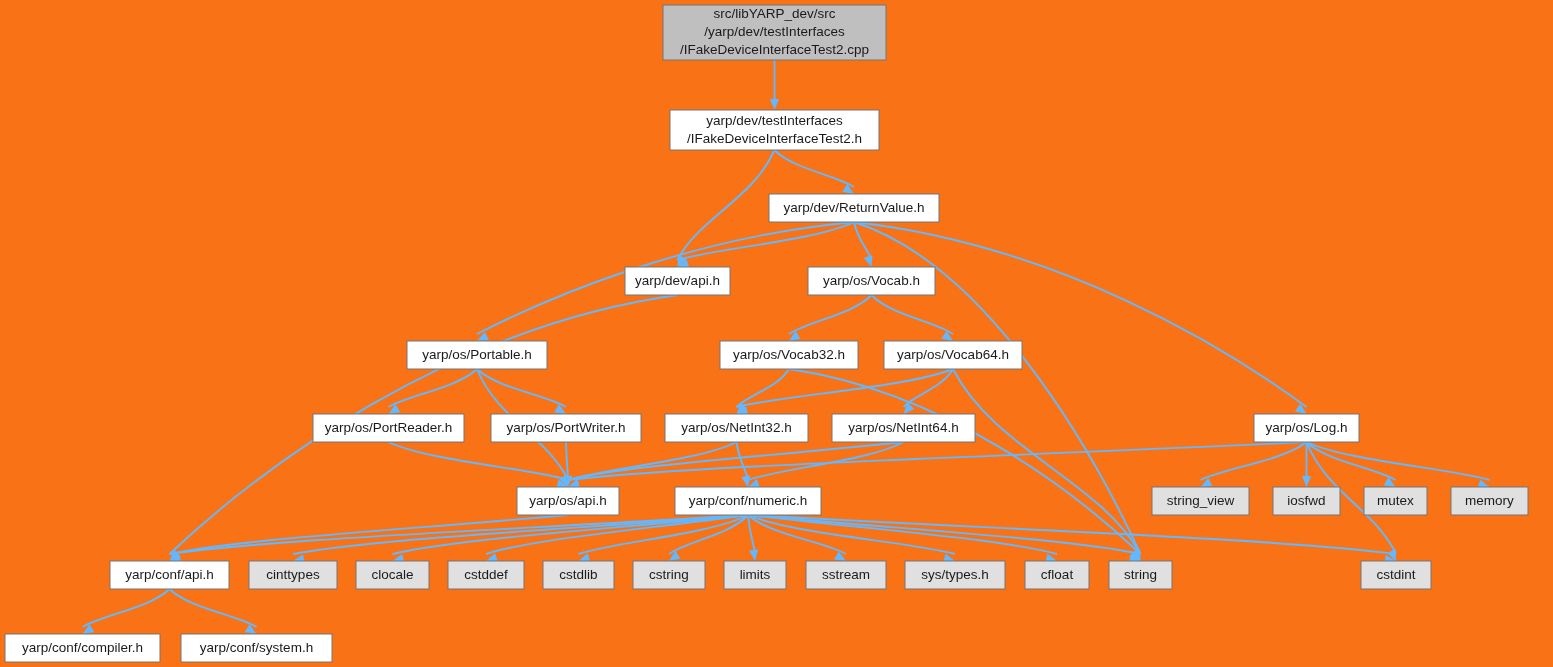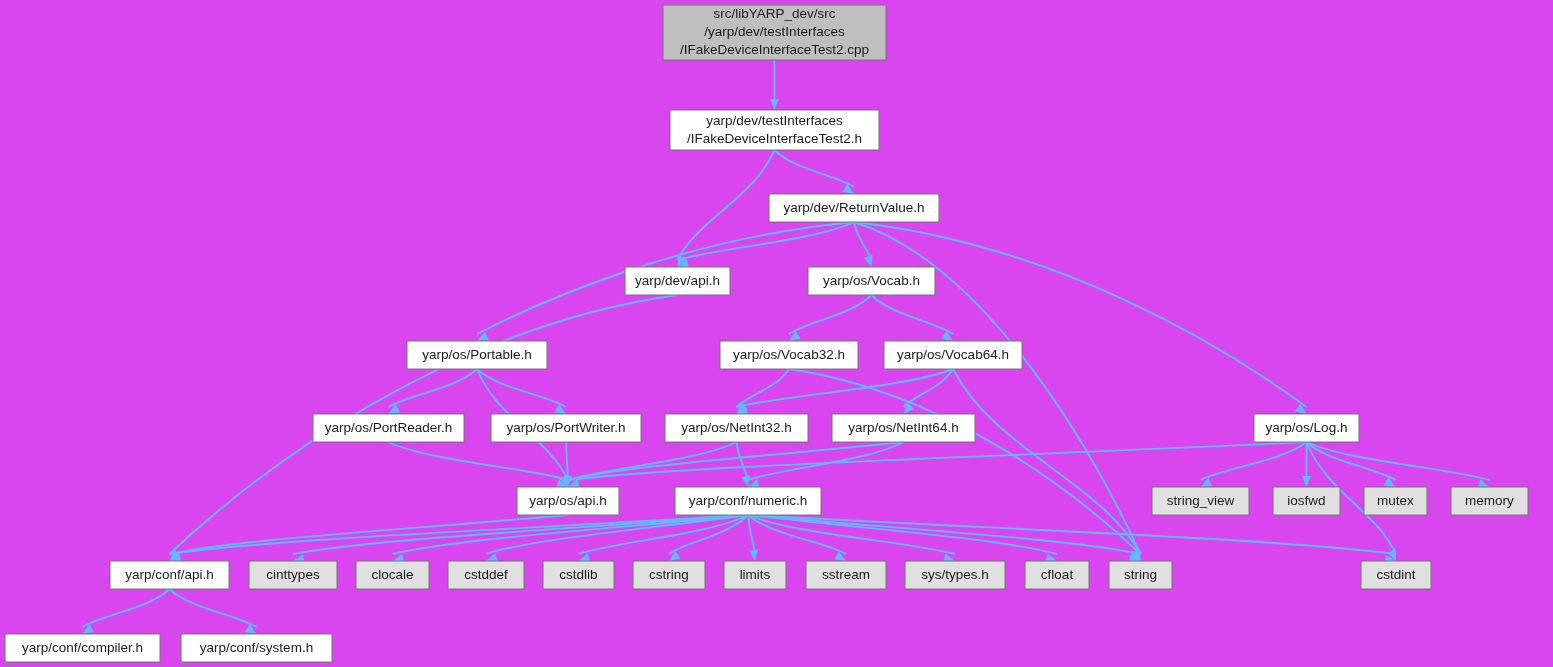--- a/index.html
+++ b/index.html
@@ -4,21 +4,21 @@
 <style>
   html, body {
     margin: 0;
     padding: 0;
     background: #ffffff;
   }
   #graph-root {
     position: relative;
     width: 1553px;
     height: 667px;
-    background: #d946ef;
+    background: #f97316;
     font-family: "Liberation Sans", sans-serif;
     overflow: hidden;
   }
   svg#dep-graph {
     display: block;
     width: 1553px;
     height: 667px;
   }
   .node-box {
     stroke: #757575;

